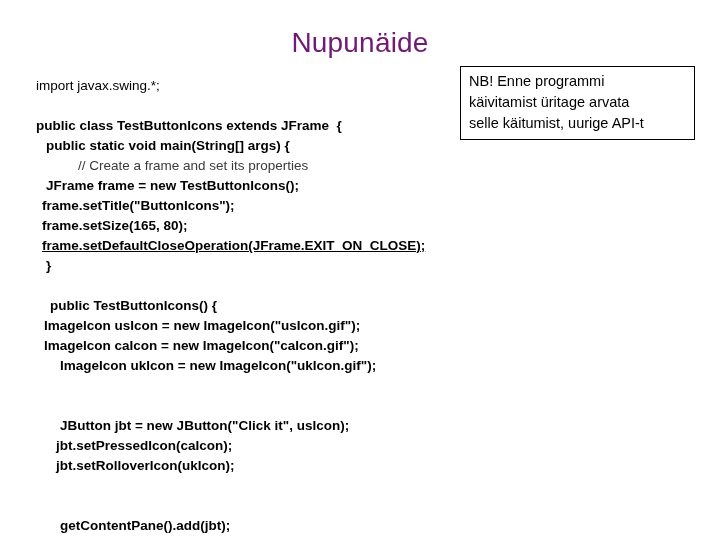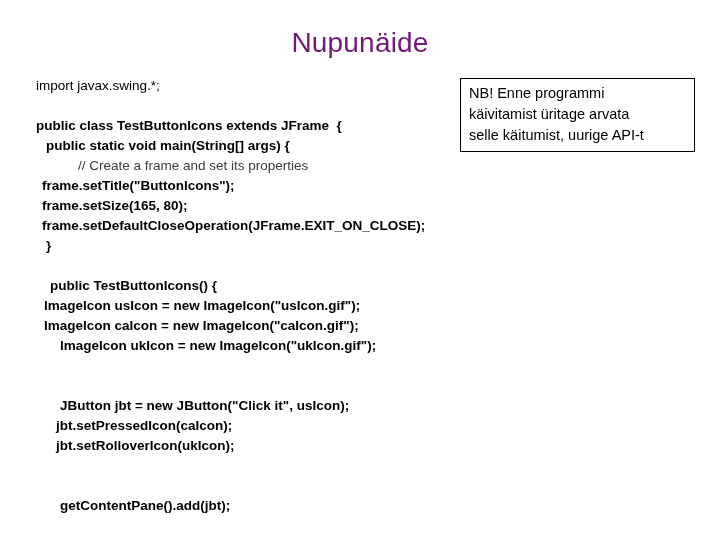--- a/index.html
+++ b/index.html
@@ -28,21 +28,21 @@
     font-weight: 400;
     letter-spacing: 0.2px;
     color: #701a75;
     white-space: nowrap;
   }
 
   
   #note-box {
     position: absolute;
     left: 460px;
-    top: 78px;
+    top: 66px;
     width: 235px;
     height: 74px;
     box-sizing: border-box;
     border: 1px solid #000000;
     background: #ffffff;
     padding: 4px 16px 0 8px;
   }
   #note-box .note-line {
     font-size: 14.5px;
     line-height: 21px;
@@ -82,23 +82,24 @@
 <body>
 
 <div id="slide-title">Nupunäide</div>
 
 <div id="code-listing">
     <div class="code-line w-normal" style="padding-left: 36px; margin-top: 8px;">import javax.swing.*;</div>
     <div class="code-line spacer" style="padding-left: 0px;"></div>
     <div class="code-line" style="padding-left: 36px;">public class TestButtonIcons extends JFrame  {</div>
     <div class="code-line" style="padding-left: 46px;">public static void main(String[] args) {</div>
     <div class="code-line comment" style="padding-left: 78px;">// Create a frame and set its properties</div>
+    <div class="code-line" style="padding-left: 46px;">JFrame frame = new TestButtonIcons();</div>
     <div class="code-line" style="padding-left: 42px;">frame.setTitle("ButtonIcons");</div>
     <div class="code-line" style="padding-left: 42px;">frame.setSize(165, 80);</div>
-    <div class="code-line" style="padding-left: 42px;">frame.setDefaultCloseOperation(JFrame.EXIT_ON_CLOSE);</div>
+    <div class="code-line" style="padding-left: 42px; text-decoration: underline;">frame.setDefaultCloseOperation(JFrame.EXIT_ON_CLOSE);</div>
     <div class="code-line" style="padding-left: 46px;">}</div>
     <div class="code-line spacer" style="padding-left: 0px;"></div>
     <div class="code-line" style="padding-left: 50px;">public TestButtonIcons() {</div>
     <div class="code-line" style="padding-left: 44px;">ImageIcon usIcon = new ImageIcon("usIcon.gif");</div>
     <div class="code-line" style="padding-left: 44px;">ImageIcon caIcon = new ImageIcon("caIcon.gif");</div>
     <div class="code-line" style="padding-left: 60px;">ImageIcon ukIcon = new ImageIcon("ukIcon.gif");</div>
     <div class="code-line spacer" style="padding-left: 0px;"></div>
     <div class="code-line spacer" style="padding-left: 0px;"></div>
     <div class="code-line" style="padding-left: 60px;">JButton jbt = new JButton("Click it", usIcon);</div>
     <div class="code-line" style="padding-left: 56px;">jbt.setPressedIcon(caIcon);</div>

